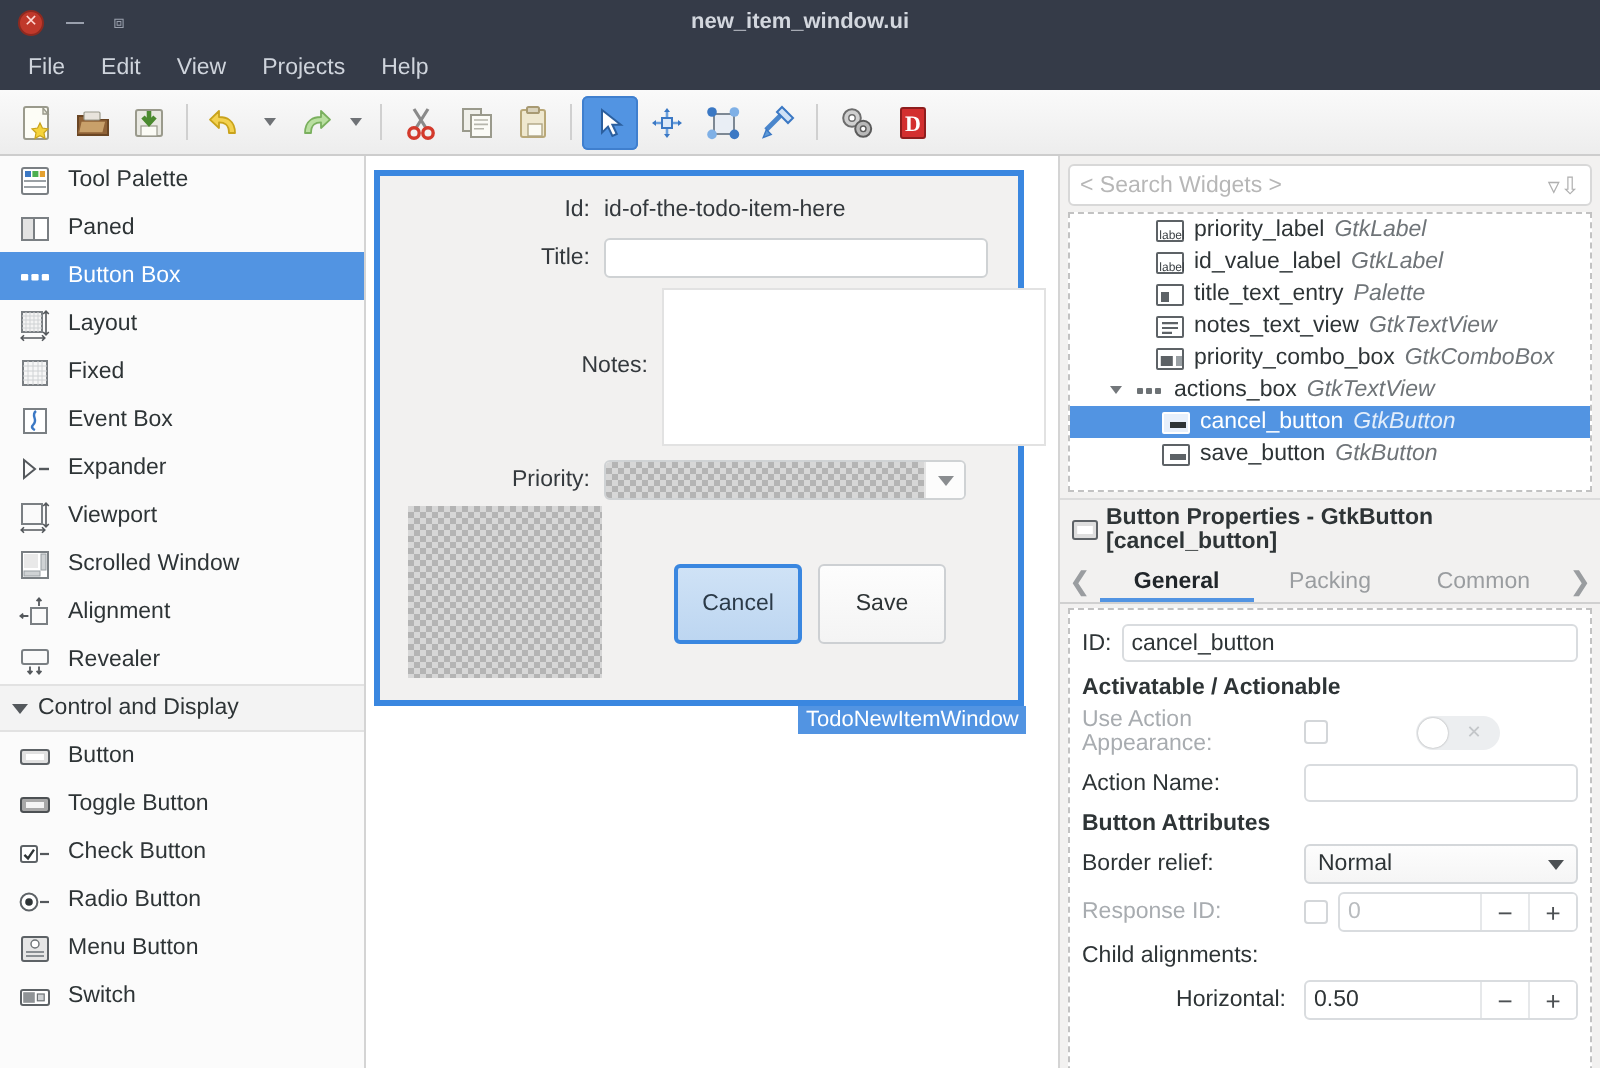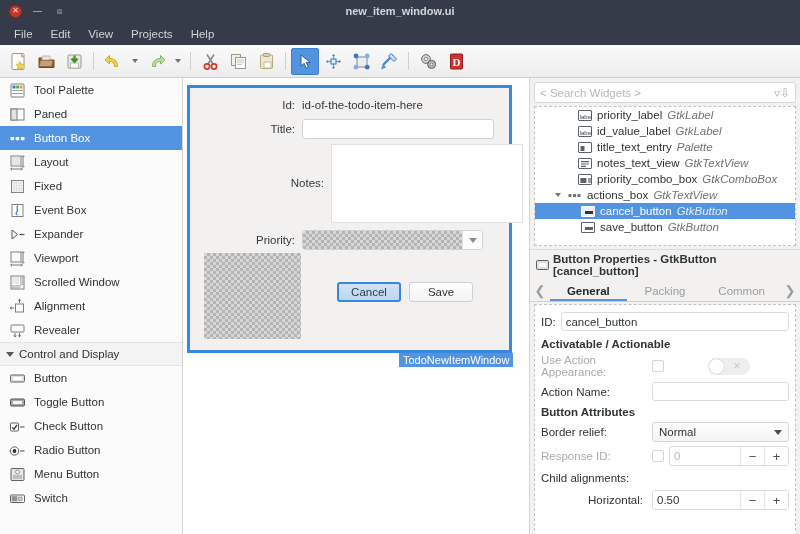--- a/index.html
+++ b/index.html
@@ -136,21 +136,21 @@
   #combo-arrow {
     width: 20px; height: 18px; background: #fcfcfc;
     display: flex; align-items: center; justify-content: center;
     border-left: 1px solid #e4e4e4;
   }
   #combo-arrow:after {
     content: ""; border-left: 4px solid transparent; border-right: 4px solid transparent;
     border-top: 5px solid #8a8d90;
   }
   .btn {
-    height: 20px; min-width: 64px; border-radius: 3px;
+    height: 40px; min-width: 64px; border-radius: 3px;
     display: flex; align-items: center; justify-content: center;
     font-size: 11.5px; background: linear-gradient(#fdfdfd,#f4f4f4);
     border: 1px solid #cdd0d3; color: #2e3436;
   }
   .btn.sel-blue {
     background: linear-gradient(#cfe2f6,#bdd6f1);
     border: 2px solid #3a87e0; color: #2b3a48;
   }
   #wname-badge {
     position: absolute; background: #5294e2; color: #fff;

